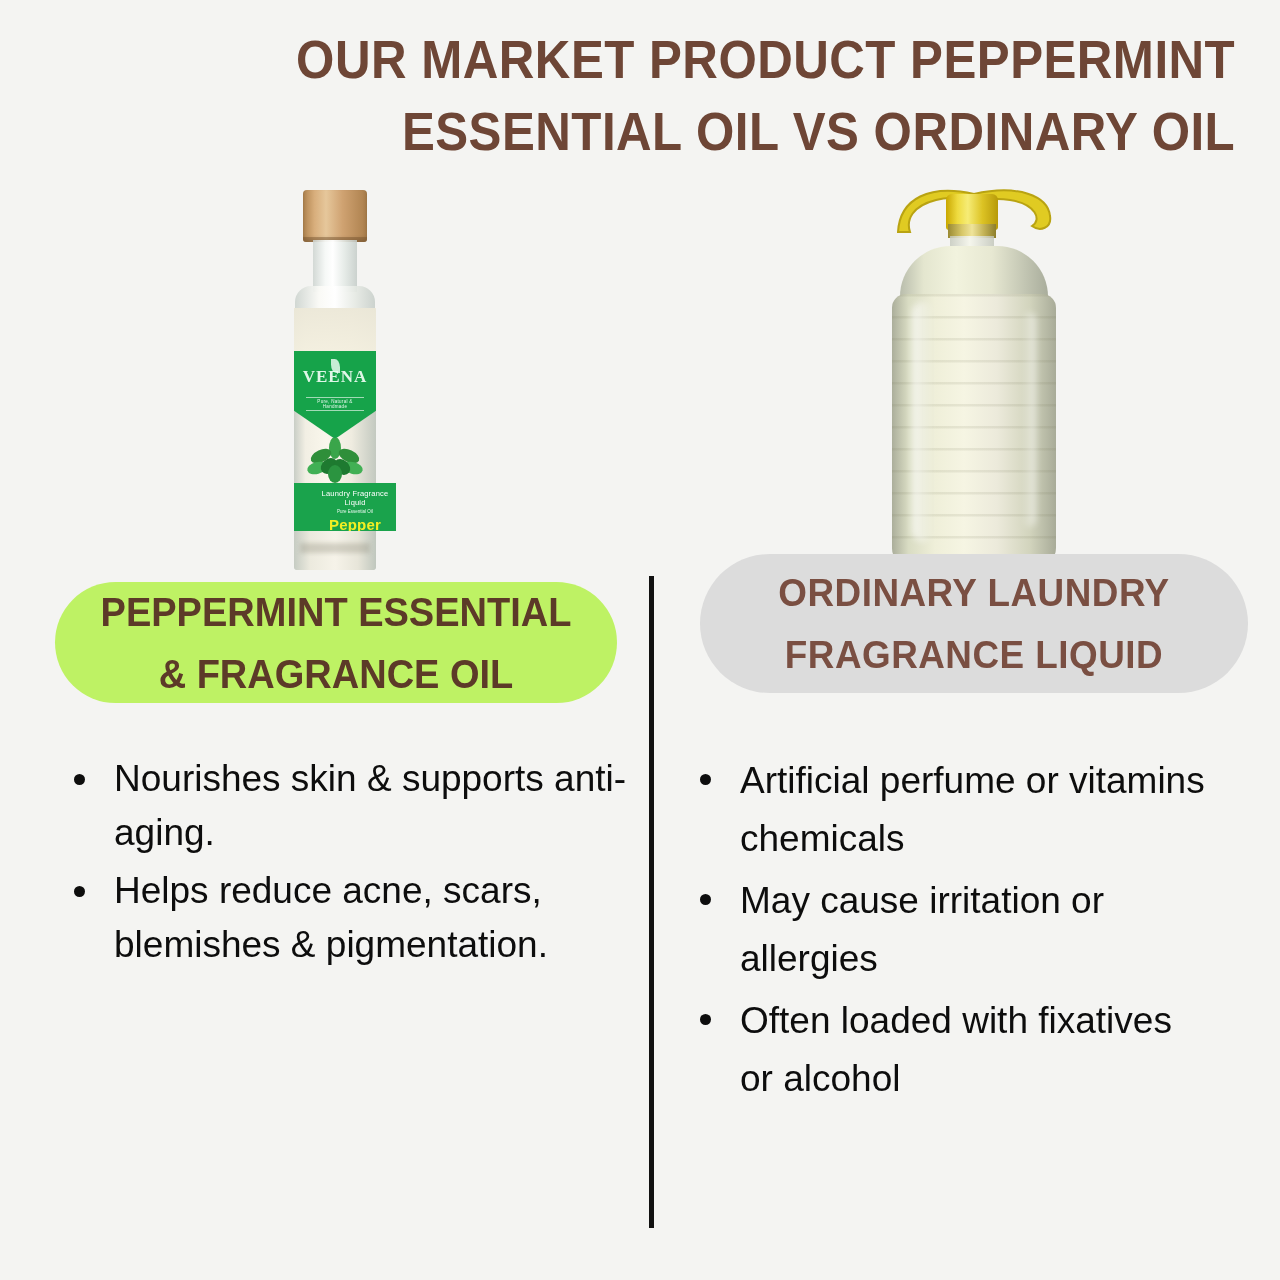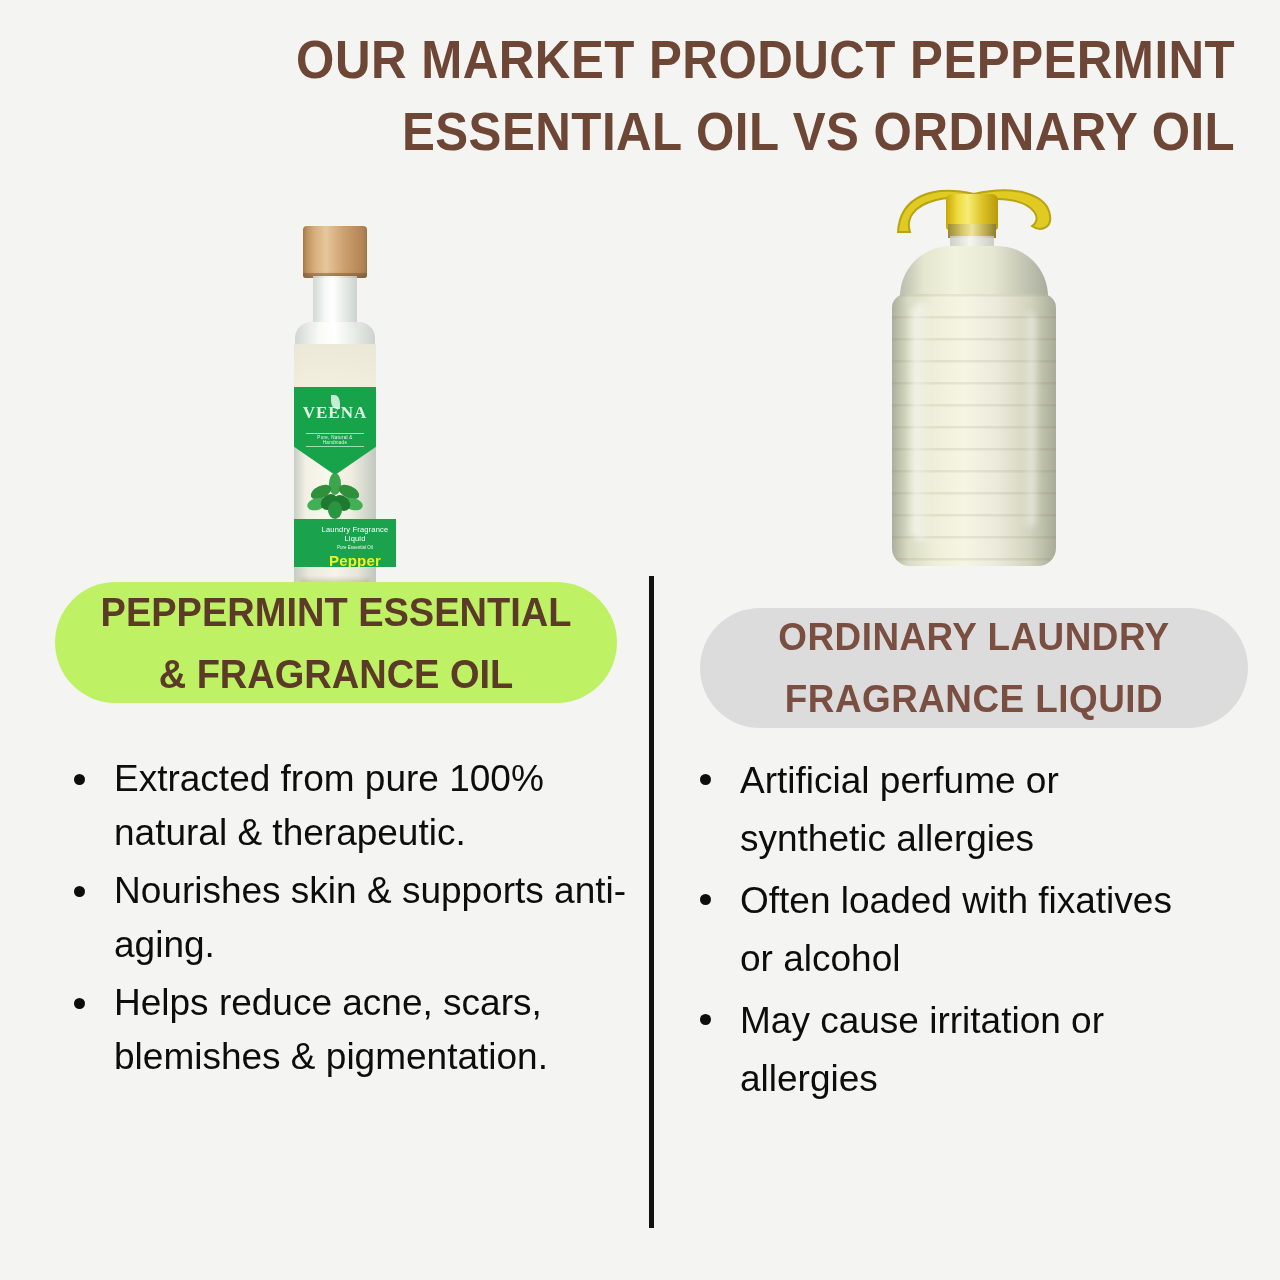--- a/index.html
+++ b/index.html
@@ -45,21 +45,20 @@
     height: 405px;
   }
 
   
   .bottle-small {
     position: absolute;
     left: 281px;
     top: 20px;
     width: 108px;
     height: 380px;
-    margin-top: 36px;
   }
   .bs-cap {
     position: absolute;
     left: 22px;
     top: 0;
     width: 64px;
     height: 52px;
     border-radius: 4px 4px 3px 3px;
     background: linear-gradient(90deg,#b0844f 0%, #d8ae7c 18%, #e6c79b 36%, #cfa271 62%, #ab7f4c 100%);
     box-shadow: inset 0 -3px 4px rgba(0,0,0,.18);
@@ -312,23 +311,23 @@
   }
   .pill-left {
     left: 55px;
     top: 582px;
     width: 562px;
     height: 121px;
     background: #bef264;
   }
   .pill-right {
     left: 700px;
-    top: 608px;
+    top: 554px;
     width: 548px;
-    height: 120px;
+    height: 139px;
     background: #dcdcdc;
   }
   .pill-left .pill-line {
     font-size: 40px;
     line-height: 62px;
     font-weight: bold;
     color: #5c3a28;
     letter-spacing: 0px;
     transform: scaleX(0.95);
     white-space: nowrap;
@@ -447,27 +446,26 @@
 </div>
 
 <div class="divider"></div>
 
 <div class="pill pill-left">
   <span class="pill-line">PEPPERMINT ESSENTIAL</span>
   <span class="pill-line">&amp; FRAGRANCE OIL</span>
 </div>
 
 <ul class="bullets bullets-left">
-  <li>Extracted from pure 100% natural &amp; therapeutic.</li>
   <li>Nourishes skin &amp; supports anti-aging.</li>
   <li>Helps reduce acne, scars, blemishes &amp; pigmentation.</li>
 </ul>
 
 <div class="pill pill-right">
   <span class="pill-line">ORDINARY LAUNDRY</span>
   <span class="pill-line">FRAGRANCE LIQUID</span>
 </div>
 
 <ul class="bullets bullets-right">
-  <li>Artificial perfume or synthetic allergies</li>
+  <li>Artificial perfume or vitamins chemicals</li>
+  <li>May cause irritation or allergies</li>
   <li>Often loaded with fixatives or alcohol</li>
-  <li>May cause irritation or allergies</li>
 </ul>
 
 </body></html>

